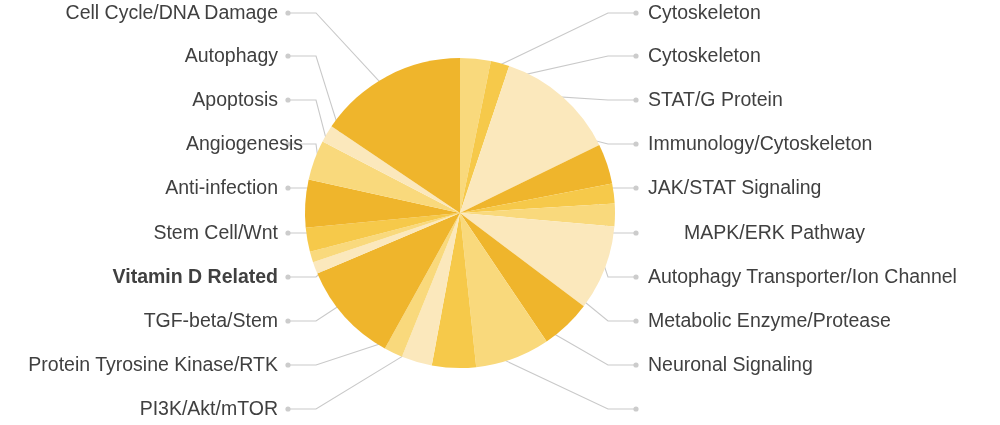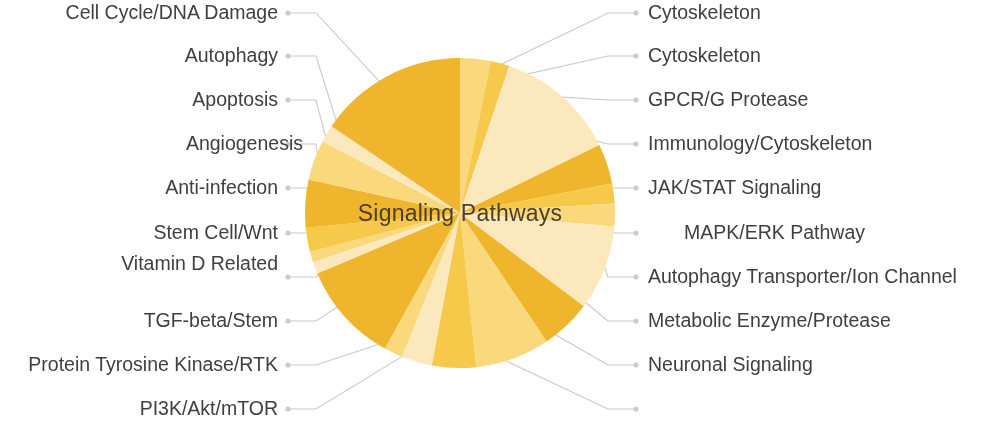--- a/index.html
+++ b/index.html
@@ -117,38 +117,37 @@
         <path d="M 460 213 L 317.32 273.56 A 155 155 0 0 1 313.01 262.18 Z" fill="#FBE8BC"></path>
         <path d="M 460 213 L 313.01 262.18 A 155 155 0 0 1 309.94 251.81 Z" fill="#F9D97C"></path>
         <path d="M 460 213 L 309.94 251.81 A 155 155 0 0 1 305.71 227.86 Z" fill="#F6C94A"></path>
         <path d="M 460 213 L 305.71 227.86 A 155 155 0 0 1 308.67 179.45 Z" fill="#EFB52C"></path>
         <path d="M 460 213 L 308.67 179.45 A 155 155 0 0 1 322.51 141.43 Z" fill="#F9D97C"></path>
         <path d="M 460 213 L 322.51 141.43 A 155 155 0 0 1 331.50 126.33 Z" fill="#FBE8BC"></path>
         <path d="M 460 213 L 331.50 126.33 A 155 155 0 0 1 460.00 58.00 Z" fill="#EFB52C"></path>
       </g>
   </svg>
 
-  <div id="center-title" style="left: 460px; top: 213px;">Signaling Pathways</div>
 
   <div id="left-labels">
       <div class="label-text label-left" style="right: 722px; top: 13px;">Cell Cycle/DNA Damage</div>
       <div class="label-text label-left" style="right: 722px; top: 56px;">Autophagy</div>
       <div class="label-text label-left" style="right: 722px; top: 100px;">Apoptosis</div>
       <div class="label-text label-left" style="right: 697px; top: 144px;">Angiogenesis</div>
       <div class="label-text label-left" style="right: 722px; top: 188px; margin-left: 41px;">Anti-infection</div>
       <div class="label-text label-left" style="right: 722px; top: 233px;">Stem Cell/Wnt</div>
-      <div class="label-text label-left" style="right: 722px; top: 264px;">Vitamin D Related</div>
+      <div class="label-text label-left" style="right: 722px; top: 277px; font-weight: bold;">Vitamin D Related</div>
       <div class="label-text label-left" style="right: 722px; top: 321px;">TGF-beta/Stem</div>
       <div class="label-text label-left" style="right: 722px; top: 365px;">Protein Tyrosine Kinase/RTK</div>
       <div class="label-text label-left" style="right: 722px; top: 409px;">PI3K/Akt/mTOR</div>
     </div>
   <div id="right-labels">
       <div class="label-text label-right" style="left: 648px; top: 13px;">Cytoskeleton</div>
       <div class="label-text label-right" style="left: 648px; top: 56px;">Cytoskeleton</div>
-      <div class="label-text label-right" style="left: 648px; top: 100px;">GPCR/G Protease</div>
+      <div class="label-text label-right" style="left: 648px; top: 100px;">STAT/G Protein</div>
       <div class="label-text label-right" style="left: 648px; top: 144px;">Immunology/Cytoskeleton</div>
       <div class="label-text label-right" style="left: 648px; top: 188px;">JAK/STAT Signaling</div>
       <div class="label-text label-right" style="left: 648px; top: 233px; margin-left: 36px;">MAPK/ERK Pathway</div>
       <div class="label-text label-right" style="left: 648px; top: 277px;">Autophagy Transporter/Ion Channel</div>
       <div class="label-text label-right" style="left: 648px; top: 321px;">Metabolic Enzyme/Protease</div>
       <div class="label-text label-right" style="left: 648px; top: 365px;">Neuronal Signaling</div>
       <div class="label-text label-right" style="left: 648px; top: 409px; margin-top: 40px;">NF-κB</div>
     </div>
 
 </div>

